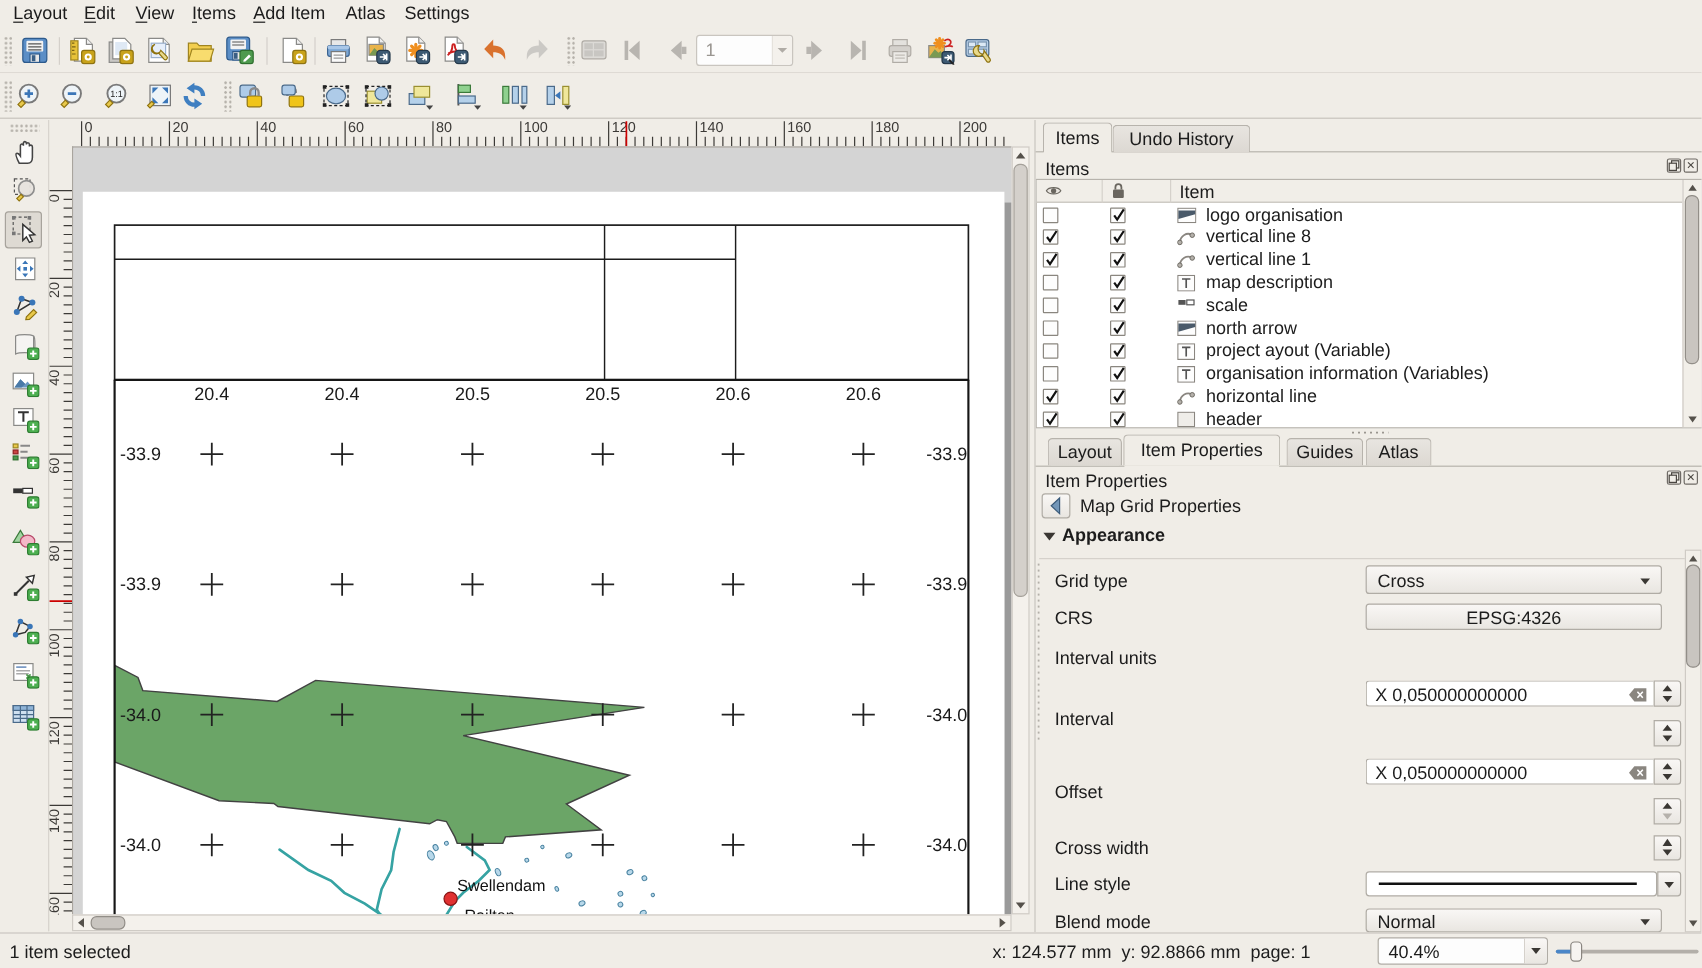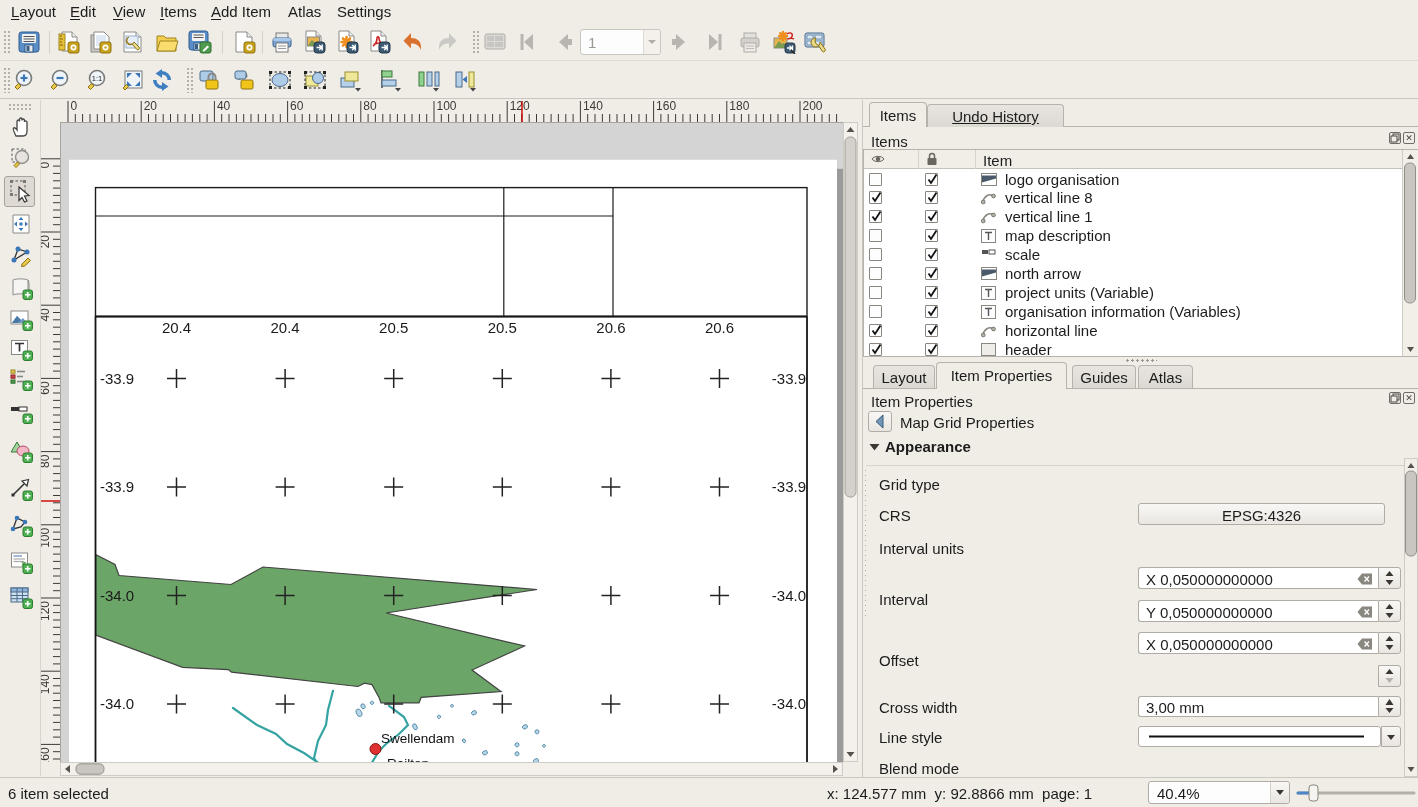--- a/index.html
+++ b/index.html
@@ -804,21 +804,21 @@
         <line x1="8" y1="3" x2="8" y2="17" stroke="#4a6a8a"></line>
         <line x1="13.5" y1="3" x2="13.5" y2="17" stroke="#4a6a8a"></line>
         <rect x="14" y="14" width="9.5" height="9.5" rx="2" fill="#4caf50" stroke="#2e7d32"></rect>
         <path d="M18.7 16 L18.7 21.5 M16 18.7 L21.5 18.7" stroke="#fff" stroke-width="1.6"></path>
       </svg>
     </div>
   </div>
 <div id="rpanel" class="abs">
     <div class="abs" style="left:0;top:26px;width:556px;height:1px;background:#b7b3ac"></div>
     <div class="tab active" style="left:6px;top:2px;width:58px;height:25px;line-height:25px;z-index:2">Items</div>
-    <div class="tab" style="left:64px;top:4px;width:137px;height:23px;line-height:23px;text-decoration:underline;">Undo History</div>
+    <div class="tab" style="left:64px;top:4px;width:115px;height:23px;line-height:23px;">Undo History</div>
     <div class="abs" style="left:7px;top:26px;width:56px;height:2px;background:#f0ede7;z-index:3"></div>
     <span class="abs" style="left:8px;top:33px;">Items</span>
     <div class="winbtn" style="left:526px;top:32px;">
       <svg width="10" height="10" viewBox="0 0 10 10">
         <rect x="3" y="1" width="6" height="6" fill="none" stroke="#4a4641"></rect>
         <rect x="1" y="3" width="6" height="6" fill="#f0ede7" stroke="#4a4641"></rect>
       </svg>
     </div>
     <div class="winbtn" style="left:540px;top:32px;">✕</div>
     <div class="abs" style="left:0px;top:49px;width:556px;height:208px;background:#fff;border:1px solid #b7b3ac;"></div>
@@ -927,21 +927,21 @@
       <svg width="13" height="13" viewBox="0 0 13 13" style="margin:-1px 0 0 0">
         <path d="M2.5 6.5 L5 10 L10.5 1.5" fill="none" stroke="#111" stroke-width="1.8"></path>
       </svg>
     </div>
     <div class="abs" style="left:118px;top:185.9px">
       <svg width="15" height="14" viewBox="0 0 15 14">
         <rect x="0.5" y="0.5" width="14" height="13" fill="#fdfdfd" stroke="#8a8680"></rect>
         <path d="M4 3.5 L11 3.5 M7.5 3.5 L7.5 11" stroke="#555" stroke-width="1.4" fill="none"></path>
       </svg>
     </div>
-    <span class="abs" style="left:142px;top:183.9px">project units (Variable)</span>
+    <span class="abs" style="left:142px;top:183.9px">project ayout (Variable)</span>
     <div class="cb" style="left:6px;top:204.8px"></div>
     <div class="cb" style="left:62px;top:204.8px">
       <svg width="13" height="13" viewBox="0 0 13 13" style="margin:-1px 0 0 0">
         <path d="M2.5 6.5 L5 10 L10.5 1.5" fill="none" stroke="#111" stroke-width="1.8"></path>
       </svg>
     </div>
     <div class="abs" style="left:118px;top:204.8px">
       <svg width="15" height="14" viewBox="0 0 15 14">
         <rect x="0.5" y="0.5" width="14" height="13" fill="#fdfdfd" stroke="#8a8680"></rect>
         <path d="M4 3.5 L11 3.5 M7.5 3.5 L7.5 11" stroke="#555" stroke-width="1.4" fill="none"></path>
@@ -1009,46 +1009,43 @@
         <path d="M14 3 L7 9.5 L14 16 Z" fill="#7296b8" stroke="#3a5a7a"></path>
       </svg>
     </div>
     <span class="abs" style="left:37px;top:314px;">Map Grid Properties</span>
     <svg class="abs" style="left:6px;top:343px" width="11" height="8">
       <path d="M0.5 1 L10.5 1 L5.5 7.5 Z" fill="#3a3733"></path>
     </svg>
     <span class="abs" style="left:22px;top:338px;font-weight:bold;">Appearance</span>
     <div class="abs" style="left:3px;top:365px;width:539px;height:312px;border-top:1px solid #d5d1cb;"></div>
     <span class="flabel" style="left:16px;top:376px">Grid type</span>
+    <div class="combo" style="left:275px;top:371px;width:247px;height:24px">
+      <span class="ctext" style="top:4px">Cross</span>
+      <div class="carr" style="top:10px"></div>
+    </div>
     <span class="flabel" style="left:16px;top:407px">CRS</span>
     <div class="combo" style="left:275px;top:403px;width:247px;height:22px">
       <span class="abs" style="left:0;right:0;top:3px;text-align:center">EPSG:4326</span>
     </div>
     <span class="flabel" style="left:16px;top:440px">Interval units</span>
     <span class="flabel" style="left:16px;top:491px">Interval</span>
     <div class="spin" style="left:275px;top:467px;width:240px;height:22px">
       <span class="abs" style="left:7px;top:3px">X 0,050000000000</span>
       <svg class="abs" style="right:5px;top:5px" width="16" height="12" viewBox="0 0 16 12">
         <path d="M5 0.5 L15 0.5 L15 11.5 L5 11.5 L0.5 6 Z" fill="#8a8680"></path>
         <path d="M7.5 3.5 L12 8.5 M12 3.5 L7.5 8.5" stroke="#fff" stroke-width="1.3"></path>
       </svg>
     </div>
     <div class="spinbtn" style="left:515px;top:467px;height:22px">
       <svg width="21" height="20" viewBox="0 0 21 20">
         <path d="M10.5 3 L14.5 8 L6.5 8 Z" fill="#3a3733"></path>
         <path d="M10.5 17 L14.5 12 L6.5 12 Z" fill="#3a3733"></path>
       </svg>
     </div>
-    <div class="spin" style="left:275px;top:500px;width:240px;height:22px">
-      <span class="abs" style="left:7px;top:3px">Y 0,050000000000</span>
-      <svg class="abs" style="right:5px;top:5px" width="16" height="12" viewBox="0 0 16 12">
-        <path d="M5 0.5 L15 0.5 L15 11.5 L5 11.5 L0.5 6 Z" fill="#8a8680"></path>
-        <path d="M7.5 3.5 L12 8.5 M12 3.5 L7.5 8.5" stroke="#fff" stroke-width="1.3"></path>
-      </svg>
-    </div>
     <div class="spinbtn" style="left:515px;top:500px;height:22px">
       <svg width="21" height="20" viewBox="0 0 21 20">
         <path d="M10.5 3 L14.5 8 L6.5 8 Z" fill="#3a3733"></path>
         <path d="M10.5 17 L14.5 12 L6.5 12 Z" fill="#3a3733"></path>
       </svg>
     </div>
     <span class="flabel" style="left:16px;top:552px">Offset</span>
     <div class="spin" style="left:275px;top:532px;width:240px;height:22px">
       <span class="abs" style="left:7px;top:3px">X 0,050000000000</span>
       <svg class="abs" style="right:5px;top:5px" width="16" height="12" viewBox="0 0 16 12">
@@ -1062,50 +1059,51 @@
         <path d="M10.5 17 L14.5 12 L6.5 12 Z" fill="#3a3733"></path>
       </svg>
     </div>
     <div class="spinbtn" style="left:515px;top:565px;height:22px">
       <svg width="21" height="20" viewBox="0 0 21 20">
         <path d="M10.5 3 L14.5 8 L6.5 8 Z" fill="#3a3733"></path>
         <path d="M10.5 17 L14.5 12 L6.5 12 Z" fill="#b5b1ab"></path>
       </svg>
     </div>
     <span class="flabel" style="left:16px;top:599px">Cross width</span>
-    <div class="spin" style="left:275px;top:596px;width:240px;height:21px">
-      <span class="abs" style="left:7px;top:2px">3,00 mm</span>
-    </div>
     <div class="spinbtn" style="left:515px;top:596px;height:21px">
       <svg width="21" height="19" viewBox="0 0 21 19">
         <path d="M10.5 2 L14.5 8 L6.5 8 Z" fill="#3a3733"></path>
         <path d="M10.5 16 L14.5 11 L6.5 11 Z" fill="#3a3733"></path>
       </svg>
     </div>
     <span class="flabel" style="left:16px;top:629px">Line style</span>
     <div class="spin" style="left:275px;top:626px;width:243px;height:21px;border-right:1px solid #b0aca5;border-radius:3px;">
       <svg width="241" height="19">
         <line x1="10" y1="9.5" x2="225" y2="9.5" stroke="#111" stroke-width="2"></line>
       </svg>
     </div>
     <div class="spinbtn" style="left:518px;top:626px;width:20px;height:21px">
       <div class="carr" style="left:5px;top:8px;right:auto"></div>
     </div>
     <span class="flabel" style="left:16px;top:660px">Blend mode</span>
+    <div class="combo" style="left:275px;top:657px;width:247px;height:20px">
+      <span class="ctext" style="top:2px">Normal</span>
+      <div class="carr" style="top:8px"></div>
+    </div>
     <div class="abs" style="left:541px;top:358px;width:14px;height:319px;background:#f2efe9;border:1px solid #cfcbc5;">
       <svg width="12" height="317">
         <path d="M6 4 L9.5 9 L2.5 9 Z" fill="#55514b"></path>
         <path d="M6 313 L9.5 308 L2.5 308 Z" fill="#55514b"></path>
         <rect x="0.5" y="12" width="11" height="85" rx="5" fill="#c9c5c0" stroke="#928e88"></rect>
       </svg>
     </div>
     <div class="abs" style="left:1px;top:368px;width:3px;height:150px;background-image:radial-gradient(circle,#b3afa8 0.8px,transparent 1px);background-size:3px 5px;"></div>
   </div>
 <div id="statusbar" class="abs">
-    <span class="abs" style="left:8px;top:7px">6 item selected</span>
+    <span class="abs" style="left:8px;top:7px">1 item selected</span>
     <span class="abs" style="left:827px;top:7px">x: 124.577 mm&nbsp;&nbsp;y: 92.8866 mm&nbsp;&nbsp;page: 1</span>
     <div class="abs" style="left:1148px;top:3px;width:142px;height:23px;background:#fdfdfd;border:1px solid #b0aca5;border-radius:3px;">
       <span class="abs" style="left:8px;top:3px">40.4%</span>
       <div class="abs" style="right:0;top:0;width:19px;height:21px;border-left:1px solid #d5d1cb;background:linear-gradient(#f9f7f5,#e9e6e1);border-radius:0 3px 3px 0">
         <div class="carr" style="right:5px;top:8px"></div>
       </div>
     </div>
     <svg class="abs" style="left:1296px;top:5px" width="120" height="20">
       <line x1="2" y1="10" x2="118" y2="10" stroke="#b3afa9" stroke-width="3" stroke-linecap="round"></line>
       <line x1="2" y1="10" x2="14" y2="10" stroke="#4a86c8" stroke-width="3" stroke-linecap="round"></line>

